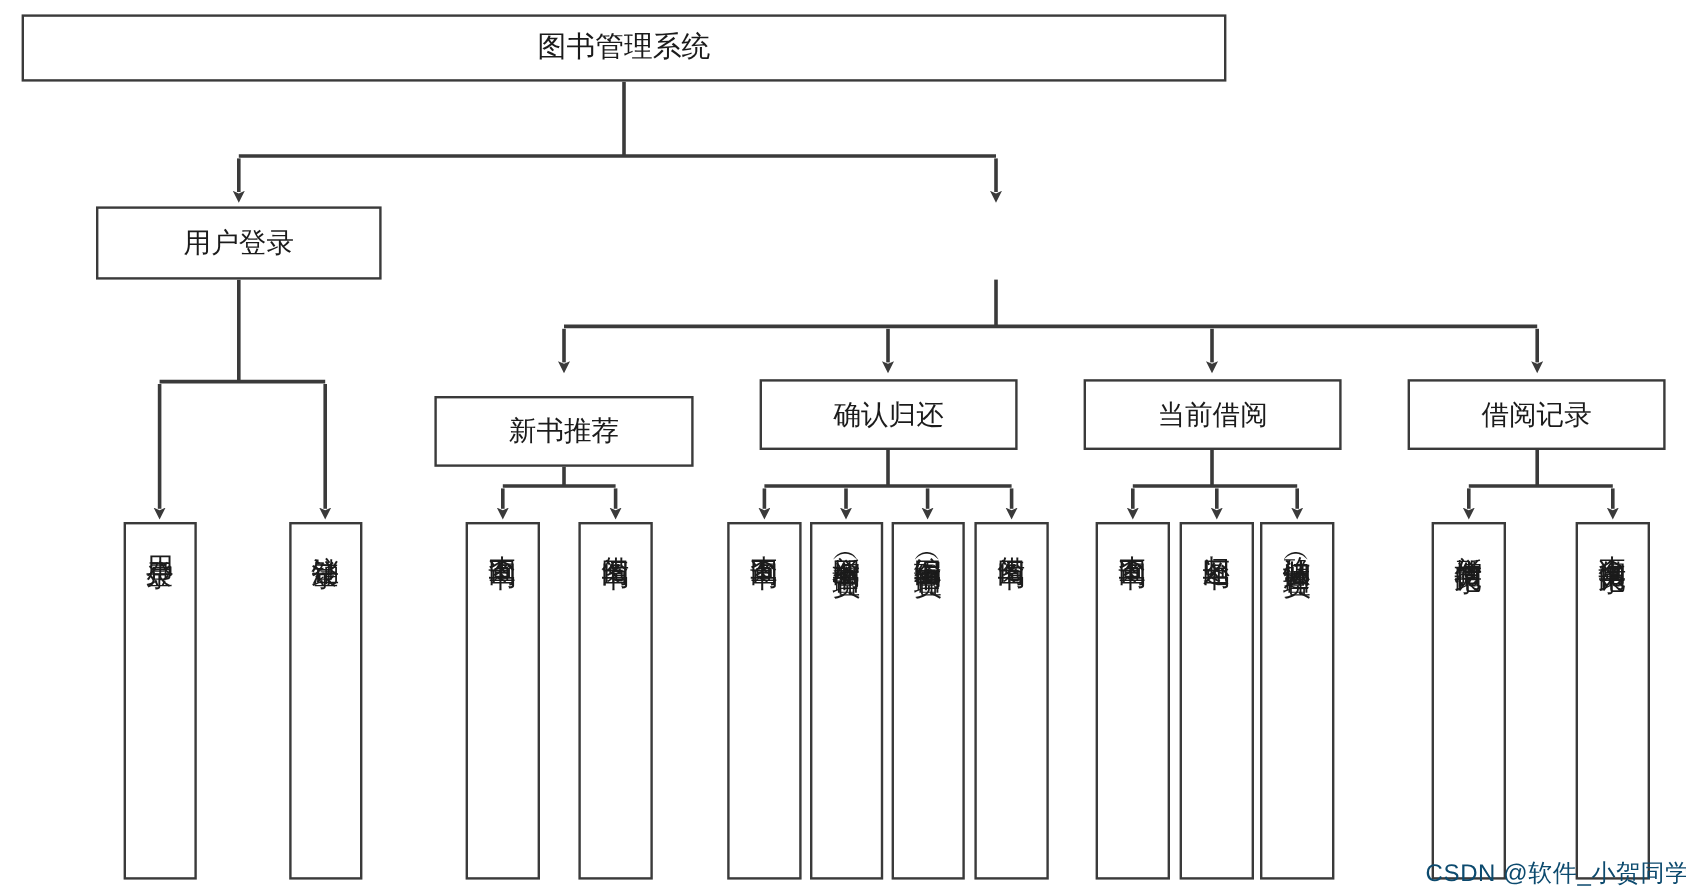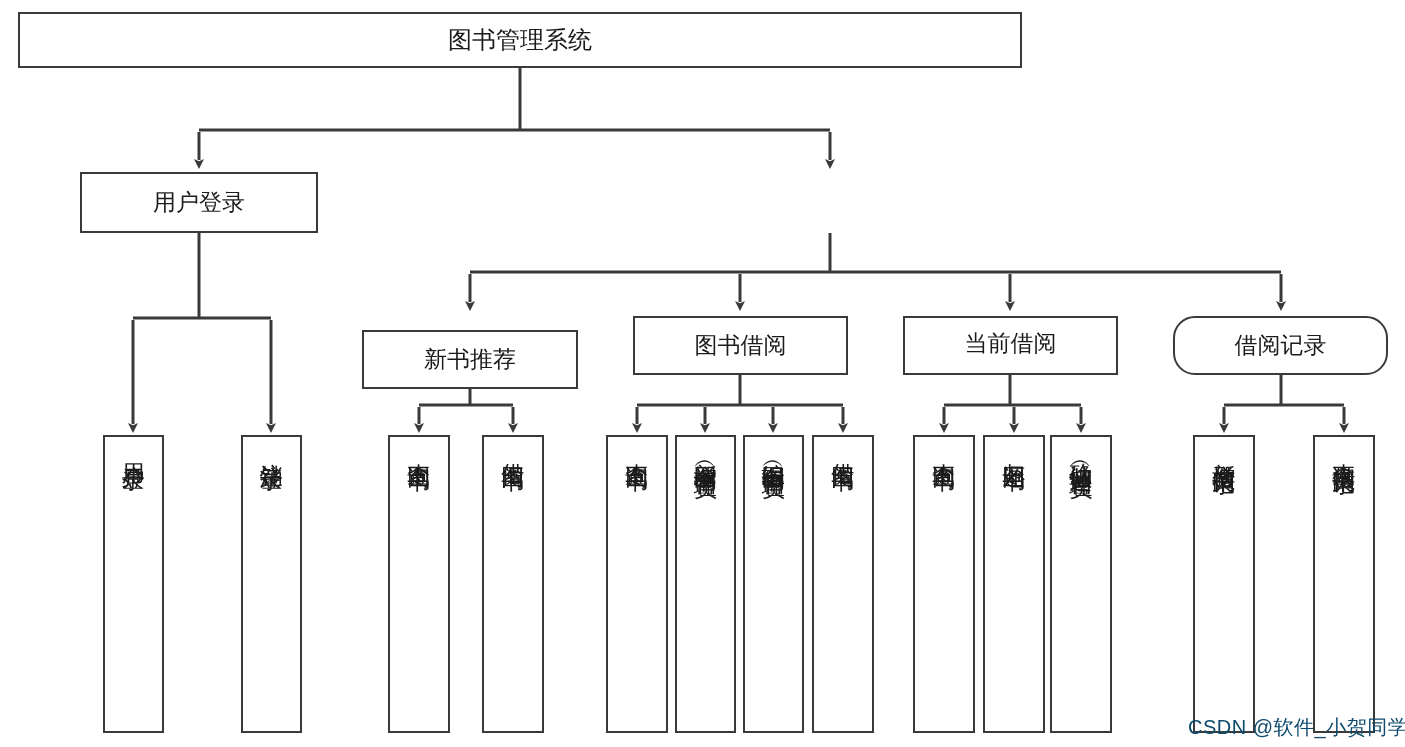--- a/index.html
+++ b/index.html
@@ -126,26 +126,26 @@
   </div>
 
   <div class="node horizontal" style="left:80px; top:172px; width:238px; height:61px;">
     <span class="label">用户登录</span>
   </div>
 
   <div class="node horizontal" style="left:362px; top:330px; width:216px; height:59px;">
     <span class="label">新书推荐</span>
   </div>
   <div class="node horizontal" style="left:633px; top:316px; width:215px; height:59px;">
-    <span class="label">图书借阅</span>
+    <span class="label">确认归还</span>
   </div>
-  <div class="node horizontal" style="left:903px; top:316px; width:215px; height:59px;font-family:Liberation Mono, monospace;">
+  <div class="node horizontal" style="left:903px; top:316px; width:215px; height:59px;">
     <span class="label">当前借阅</span>
   </div>
-  <div class="node horizontal" style="left:1173px; top:316px; width:215px; height:59px;border-radius:22px;">
+  <div class="node horizontal" style="left:1173px; top:316px; width:215px; height:59px;">
     <span class="label">借阅记录</span>
   </div>
 
   <div class="node vertical" style="left:103px; top:435px; width:61px; height:298px;">
     <span class="label">用户登录</span>
   </div>
   <div class="node vertical" style="left:241px; top:435px; width:61px; height:298px;">
     <span class="label">注销登录</span>
   </div>
 

